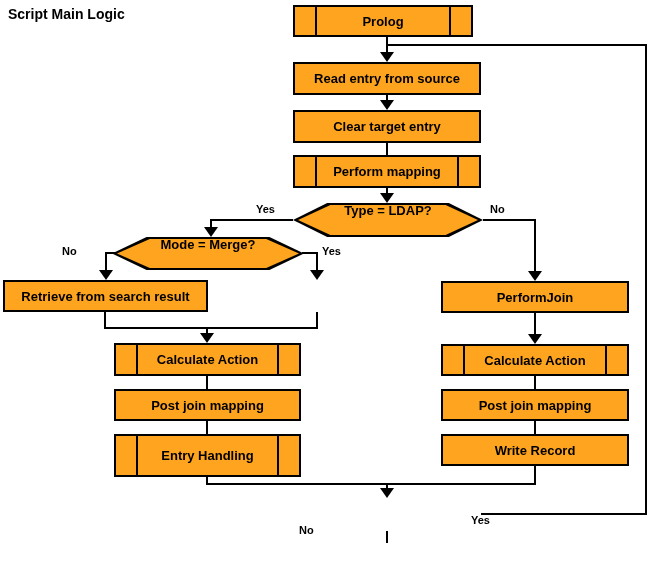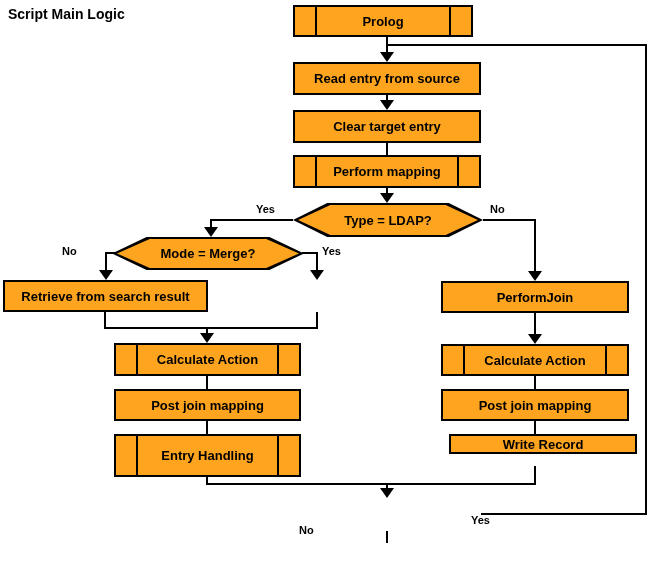--- a/index.html
+++ b/index.html
@@ -17,21 +17,21 @@
     font-size:13px;font-weight:bold;color:#000;text-align:center;
   }
   .sub::before,.sub::after{
     content:"";position:absolute;top:0;bottom:0;width:2px;background:#000;
   }
   .sub::before{left:20px;}
   .sub::after{right:20px;}
   .hex{
     position:absolute;box-sizing:border-box;background:#000;
     clip-path:polygon(0% 50%,18% 0%,82% 0%,100% 50%,82% 100%,18% 100%);
-    display:flex;align-items:center;justify-content:center;
+    display:flex;align-items:flex-start;justify-content:center;
   }
   .hex-in{
     position:absolute;left:5px;right:5px;top:2px;bottom:2px;background:var(--fill,#FFA41E);
     clip-path:polygon(0% 50%,18% 0%,82% 0%,100% 50%,82% 100%,18% 100%);
   }
   .hex .lbl{
     position:relative;z-index:1;font-size:13px;font-weight:bold;color:#000;
   }
   .line{position:absolute;background:#000;}
   .arrow{
@@ -147,21 +147,21 @@
   </div>
 
   <div class="node sub" style="left:441px;top:344px;width:188px;height:32px;">
     <span>Calculate Action</span>
   </div>
 
   <div class="node" style="left:441px;top:389px;width:188px;height:32px;">
     <span>Post join mapping</span>
   </div>
 
-  <div class="node" style="left:441px;top:434px;width:188px;height:20px;margin-left:8px;">
+  <div class="node" style="left:441px;top:434px;width:188px;height:32px;">
     <span>Write Record</span>
   </div>
 
 
   <div class="node sub" style="left:293px;top:543px;width:186px;height:32px;margin-top:46px;">
     <span>Epilog</span>
   </div>
 
   <div class="elabel" style="left:256px;top:203px;">Yes</div>
   <div class="elabel" style="left:490px;top:203px;">No</div>

